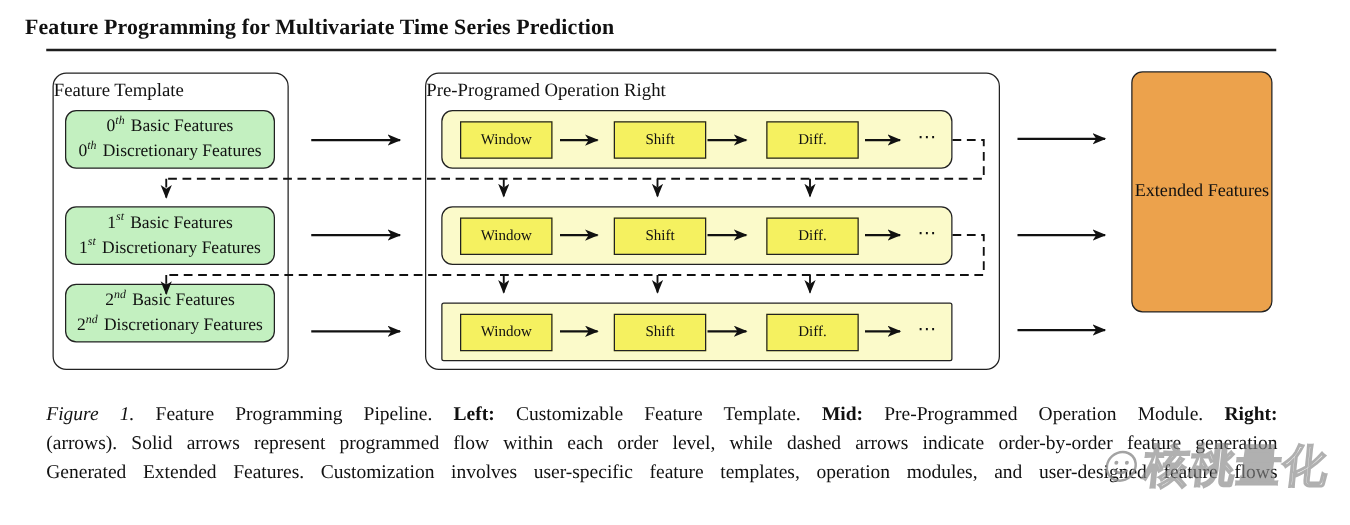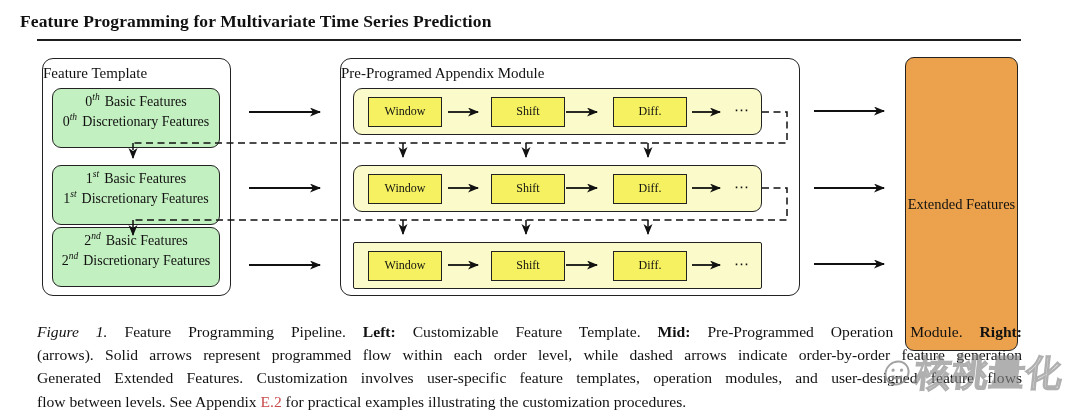--- a/index.html
+++ b/index.html
@@ -15,21 +15,21 @@
 
   .panel {
     position:absolute; border:1.6px solid #222; border-radius:11px;
     background:#fff; box-sizing:border-box;
   }
   .left-panel { left:42px; top:58px; width:189px; height:238px; }
   .mid-panel  { left:340px; top:58px; width:460px; height:238px; }
   .panel-title { margin-top:6px; font-size:15px; }
 
   .gbox {
-    position:absolute; left:52px; width:168px; height:60px; box-sizing:border-box;
+    position:absolute; left:52px; width:168px; height:47px; box-sizing:border-box;
     background:var(--green,#c3f0c0); border:1.5px solid #222; border-radius:9px;
     text-align:center; font-size:14px; padding-top:3px;
   }
   .gline { line-height:19.5px; white-space:nowrap; }
   sup.ord { font-style:italic; font-size:9.5px; line-height:0; }
   .gtxt { margin-left:5px; }
 
   .op-row {
     position:absolute; left:353px; width:409px; height:47px; box-sizing:border-box;
     background:var(--pale_yellow,#fbfaca); border:1.5px solid #222; border-radius:9px;
@@ -37,21 +37,21 @@
   .op-row.sq { border-radius:2px; }
   .op-box {
     position:absolute; top:8px; width:74px; height:30px; box-sizing:border-box;
     background:var(--yellow,#f5f160); border:1.7px solid #222;
     text-align:center; line-height:26px; font-size:12px;
   }
   .op-dots { position:absolute; top:7px; left:371px; width:34px; height:30px;
     text-align:center; line-height:28px; font-size:15px; letter-spacing:1px; }
 
   .orange-box {
-    position:absolute; left:905px; top:57px; width:113px; height:294px; box-sizing:border-box;
+    position:absolute; left:905px; top:57px; width:113px; height:193px; box-sizing:border-box;
     background:var(--orange,#eca24c); border:1.6px solid #222; border-radius:9px;
     display:flex; align-items:center; justify-content:center; font-size:14.5px; text-align:left;
   }
 
   .arrows { position:absolute; left:0; top:0; pointer-events:none; }
 
   .caption { position:absolute; left:37px; top:320px; width:985px; font-size:15.6px; line-height:23.2px; }
   .cap-line { width:100%; }
   .cap-line.just { text-align:justify; text-align-last:justify; }
   .it { font-style:italic; }
@@ -87,21 +87,21 @@
   <div class="gbox" style="top:165px">
     <div class="gline"><span>1</span><sup class="ord">st</sup><span class="gtxt">Basic Features</span></div>
     <div class="gline"><span>1</span><sup class="ord">st</sup><span class="gtxt">Discretionary Features</span></div>
   </div>
   <div class="gbox" style="top:227px">
     <div class="gline"><span>2</span><sup class="ord">nd</sup><span class="gtxt">Basic Features</span></div>
     <div class="gline"><span>2</span><sup class="ord">nd</sup><span class="gtxt">Discretionary Features</span></div>
   </div>
 
   <div class="panel mid-panel">
-    <div class="panel-title">Pre-Programed Appendix Module</div>
+    <div class="panel-title">Pre-Programed Operation Right</div>
   </div>
 
   <div class="op-row" style="top:88px">
     <div class="op-box" style="left:14px">Window</div>
     <div class="op-box" style="left:137px">Shift</div>
     <div class="op-box" style="left:259px">Diff.</div>
     <div class="op-dots">⋯</div>
   </div>
   <div class="op-row" style="top:165px">
     <div class="op-box" style="left:14px">Window</div>
@@ -154,21 +154,20 @@
       <line x1="403" y1="220" x2="403" y2="234" marker-end="url(#ah)"></line>
       <line x1="526" y1="220" x2="526" y2="234" marker-end="url(#ah)"></line>
       <line x1="648" y1="220" x2="648" y2="234" marker-end="url(#ah)"></line>
     </g>
   </svg>
 
   <div class="caption">
     <div class="cap-line just"><span class="it">Figure 1.</span><span> Feature Programming Pipeline. </span><span class="cap-b">Left:</span><span> Customizable Feature Template. </span><span class="cap-b">Mid:</span><span> Pre-Programmed Operation Module. </span><span class="cap-b">Right:</span></div>
     <div class="cap-line just">(arrows). Solid arrows represent programmed flow within each order level, while dashed arrows indicate order-by-order feature generation</div>
     <div class="cap-line just">Generated Extended Features. Customization involves user-specific feature templates, operation modules, and user-designed feature flows</div>
-    <div class="cap-line"><span>flow between levels. See Appendix </span><span class="applink">E.2</span><span> for practical examples illustrating the customization procedures.</span></div>
   </div>
 
   <div class="watermark">
     <svg width="30" height="30" viewBox="0 0 30 30">
       <circle cx="15" cy="15" r="11.5" fill="none" stroke="#8d8d8d" stroke-width="2"></circle>
       <circle cx="10.8" cy="12.2" r="1.6" fill="#8d8d8d"></circle>
       <circle cx="19.2" cy="12.2" r="1.6" fill="#8d8d8d"></circle>
       <path d="M9.6 18 q5.4 4.8 10.8 0" fill="none" stroke="#8d8d8d" stroke-width="2"></path>
     </svg>
     <span class="wm-text">核桃量化</span>

